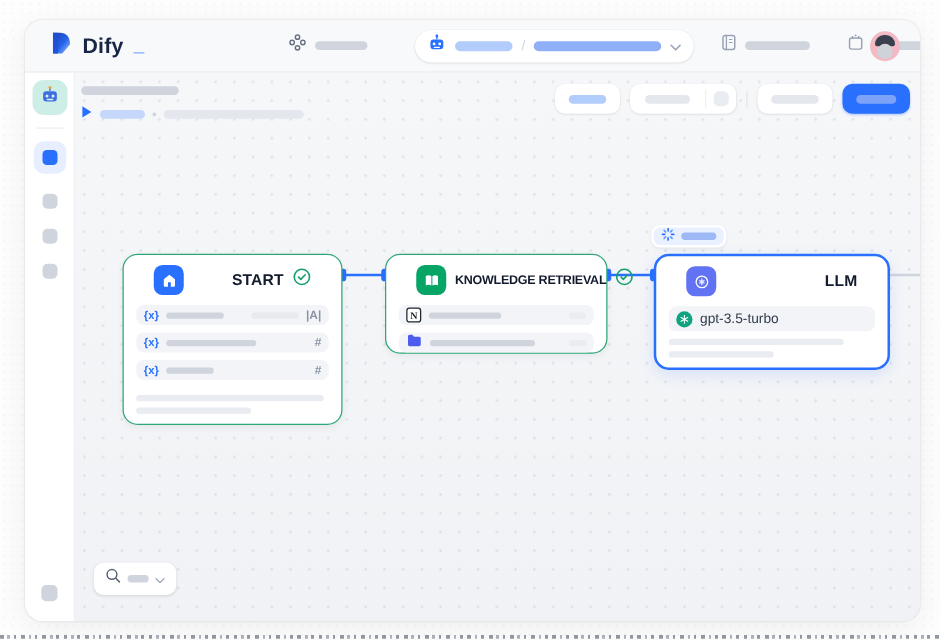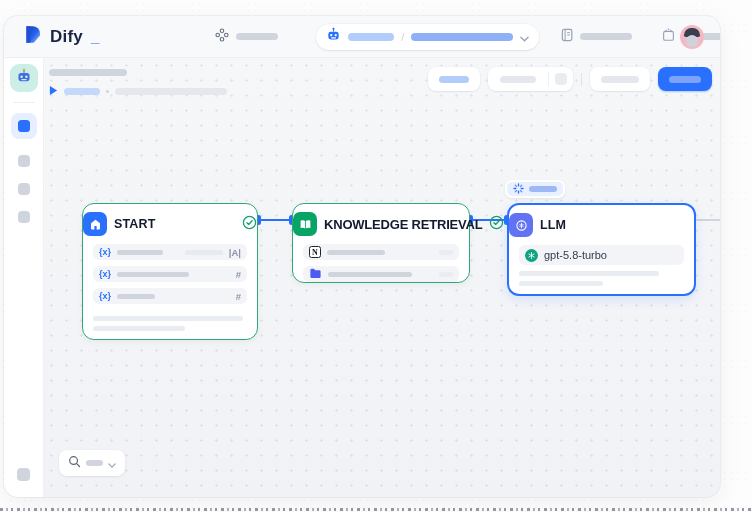--- a/index.html
+++ b/index.html
@@ -12,24 +12,25 @@
     position:relative;
     color:#101828;
   }
   .sk { display:inline-block; height:7px; border-radius:4px; background:#d0d5dd; flex:none; }
   .sk.light { background:#e4e8ee; }
   .sk.blue { background:#b2ccfb; }
   .sk.blue2 { background:#8fb0f7; }
 
   
   .window {
-    position:absolute; left:4px; top:16px; width:716px; height:481px;
+    position:absolute; left:20px; top:16px; width:716px; height:481px;
     background:#e5e5e5; border-radius:14px;
     box-shadow:0 0 0 1px rgba(16,24,40,.05), 0 6px 24px rgba(16,24,40,.06);
     overflow:hidden;
+    text-align:right;
   }
 
   
   .app-header {
     height:42px; background:#f8f9fb; border-bottom:1px solid #eceef2;
     display:flex; align-items:center; padding:0 14px; gap:0; position:relative;
   }
   .brand { display:flex; align-items:center; gap:7px; margin-left:4px; }
   .brand-text { font-size:17px; font-weight:700; color:#192544; letter-spacing:.2px; }
   .brand-cursor { font-size:15px; font-weight:800; color:#2970ff; margin-left:1px; }
@@ -97,31 +98,31 @@
   .edge::before { left:-2px; } .edge::after { right:-2px; }
   .edge.e1 { left:214px; width:34px; }
   .edge.e2 { left:426px; width:37px; }
   .edge.e3 { left:638px; width:38px; background:#d0d5dd; }
   .edge.e3::after { display:none; }
 
   
   .node { position:absolute; background:#fff; border-radius:12px; }
   .node.green { border:1.5px solid #2ea878; box-shadow:0 2px 6px rgba(16,24,40,.05); }
   .node.selected { border:2px solid #2970ff; box-shadow:0 4px 12px rgba(41,112,255,.14); }
-  .node-hd { display:flex; align-items:center; gap:7px; padding:8px 0 6px; }
+  .node-hd { display:flex; align-items:center; gap:7px; padding:8px 24px 6px; }
   .node-ic { width:24px; height:24px; border-radius:7px; flex:none;
     display:flex; align-items:center; justify-content:center; }
   .node-ic.blue { background:#2970ff; }
   .node-ic.green { background:#06a566; }
   .node-ic.indigo { background:#6172f3; }
   .node-title { font-weight:700; color:#131b2e; letter-spacing:.15px; white-space:nowrap; flex:1; }
   .node-start { left:38px; top:145px; width:176px; height:137px; }
   .node-start .node-title { font-size:12.5px; }
   .node-kr { left:248px; top:145px; width:178px; height:80px; }
-  .node-kr .node-title { font-size:13px; letter-spacing:-.2px; }
+  .node-kr .node-title { font-size:10px; letter-spacing:-.2px; }
   .node-llm { left:463px; top:145px; width:189px; height:93px; }
   .node-llm .node-title { font-size:12.5px; }
   .rows { padding:2px 10px 0; }
   .vrow { height:16px; border-radius:6px; background:#f2f4f7; margin-bottom:6px;
     display:flex; align-items:center; gap:6px; padding:0 6px; }
   .vrow .sk { height:5px; }
   .vrow .var { color:#2970ff; font-weight:700; font-size:9px; }
   .vrow .typ { color:#8a94a6; font-size:9.5px; font-weight:600; }
   .vrow .spacer { flex:1; }
   .notion { width:12px; height:12px; background:#fff; border:1.2px solid #1f2430;
@@ -417,21 +418,21 @@
           <span class="node-title">LLM</span>
         </div>
         <div class="model-row">
           <span class="openai-dot">
             <svg width="9" height="9" viewBox="0 0 12 12">
               <g stroke="#fff" stroke-width="1.1" fill="none">
                 <path d="M6 1.4v9.2M2 3.7l8 4.6M2 8.3l8-4.6"></path>
               </g>
             </svg>
           </span>
-          <span class="name">gpt-5.8-turbo</span>
+          <span class="name">gpt-3.5-turbo</span>
         </div>
         <div class="node-foot">
           <i class="sk" style="width:140px"></i>
           <i class="sk" style="width:84px"></i>
         </div>
       </div>
 
       <div class="zoom-pill">
         <span>
           <svg width="13" height="13" viewBox="0 0 14 14">

